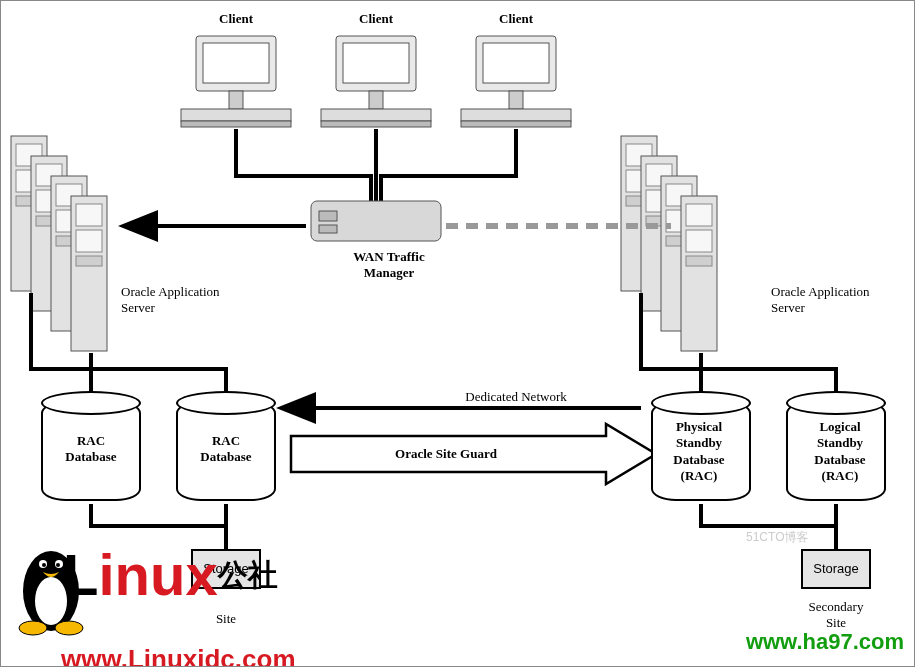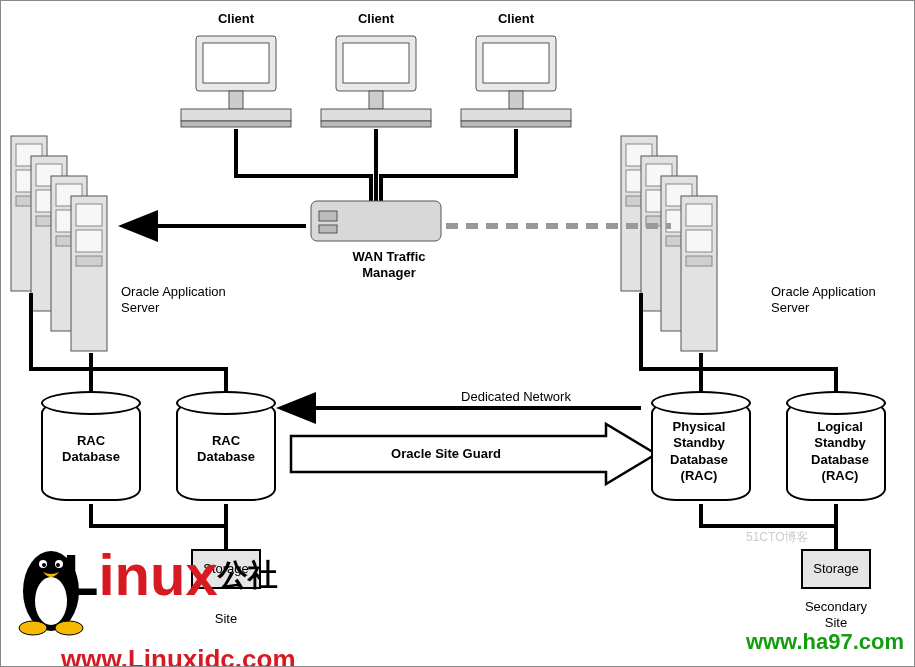--- a/index.html
+++ b/index.html
@@ -13,20 +13,21 @@
     overflow: hidden;
     border: 1px solid #888;
     box-sizing: border-box;
   }
   .lbl {
     position: absolute;
     font-size: 13px;
     text-align: center;
     color: #000;
     line-height: 1.25;
+    font-family: Liberation Serif, serif;
   }
   .lbl.bold { font-weight: bold; }
   .cyl-body {
     position: absolute;
     border: 2.5px solid #000;
     border-radius: 25px / 12px;
     background: #fff;
     box-sizing: border-box;
   }
   .cyl-top {

